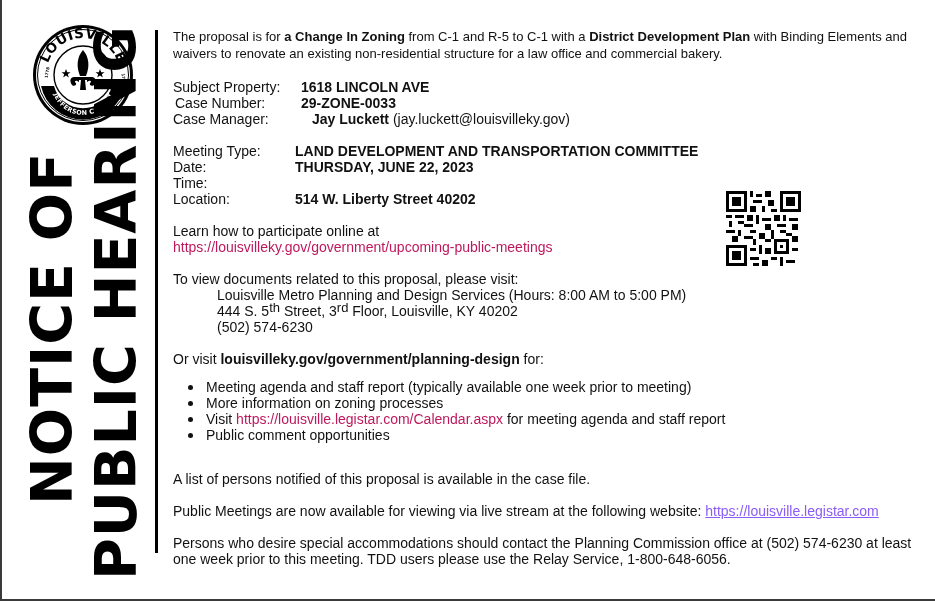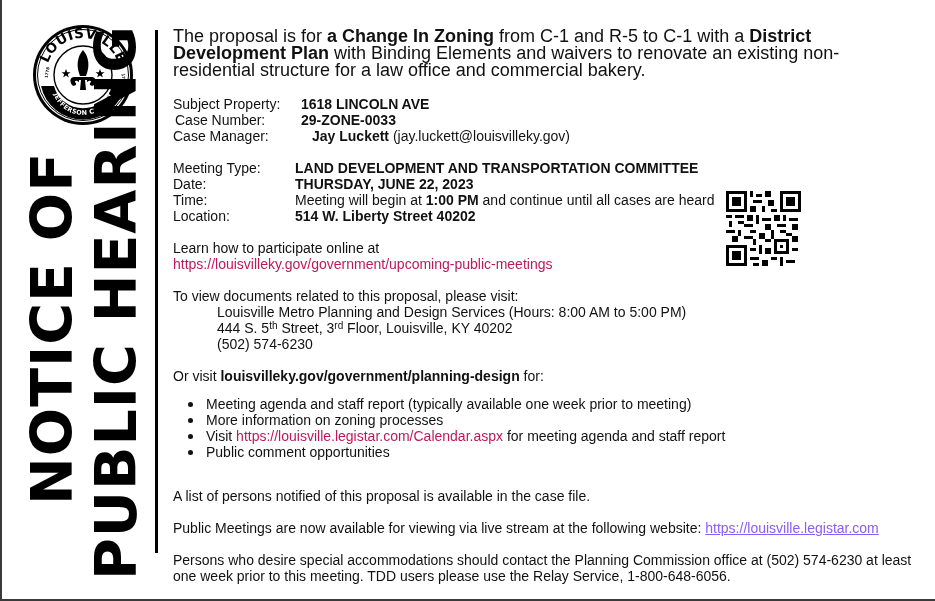--- a/index.html
+++ b/index.html
@@ -26,28 +26,28 @@
   }
   .title-1 { left: 22px; top: 505px; }
   .title-2 { left: 86px; top: 580px; }
 
   .content {
     position: absolute; left: 171px; top: 28px; width: 745px;
     font-size: 14px; line-height: 16px;
   }
   .content p { margin: 0; }
   .b { font-weight: bold; }
-  .intro { font-size: 18px; line-height: 17px; }
+  .intro { font-size: 13px; line-height: 17px; }
   .kv { display: flex; }
   .kv .k { width: 128px; flex: none; }
   .kv2 .k { width: 122px; flex: none; }
   .link { color: #be185d; }
   .ulink { color: #8b5cf6; text-decoration: underline; }
   .indent { padding-left: 44px; }
-  sup { font-size: 10px; line-height: 0; vertical-align: 4px; margin-top: 48px; }
+  sup { font-size: 13px; line-height: 0; vertical-align: 4px; margin-top: 48px; }
   ul { margin: 12px; padding: 0; list-style: none; }
   ul li { position: relative; padding-left: 21px; }
   ul li::before {
     content: ""; position: absolute; left: 3px; top: 6px; width: 5px; height: 5px;
     border-radius: 50%; background: #111;
   }
   .qr { position: absolute; left: 724px; top: 191px; width: 75px; height: 75px; }
 </style>
 </head>
 <body>
@@ -114,21 +114,20 @@
     <div class="kv kv2">
       <span class="k">Meeting Type:</span>
       <span class="b">LAND DEVELOPMENT AND TRANSPORTATION COMMITTEE</span>
     </div>
     <div class="kv kv2">
       <span class="k">Date:</span>
       <span class="b">THURSDAY, JUNE 22, 2023</span>
     </div>
     <div class="kv kv2">
       <span class="k">Time:</span>
-      <span><span>Meeting will begin at </span><span class="b">1:00 PM</span><span> and continue until all cases are heard</span></span>
     </div>
     <div class="kv kv2">
       <span class="k">Location:</span>
       <span class="b">514 W. Liberty Street 40202</span>
     </div>
 
     <div style="height:16px"></div>
 
     <p>Learn how to participate online at</p>
     <p><span class="link">https://louisvilleky.gov/government/upcoming-public-meetings</span></p>

